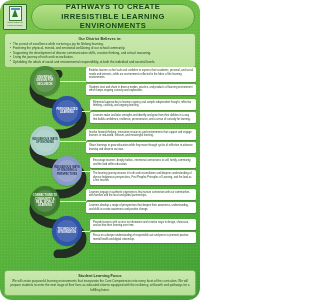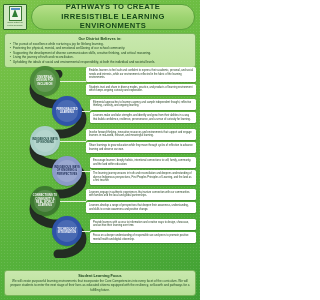--- a/index.html
+++ b/index.html
@@ -6,20 +6,21 @@
   html, body {
     width: 200px; height: 300px;
     font-family: "Liberation Sans", sans-serif;
     overflow: hidden;
   }
   #poster {
     position: relative;
     width: 200px; height: 300px;
     background: linear-gradient(150deg, #7dc44a 0%, #63b93f 45%, #4fae39 75%, #3f9e33 100%);
     overflow: hidden;
+    border-radius: 12px;
   }
   #poster::after {
     content: "";
     position: absolute; inset: 0;
     background-image: radial-gradient(rgba(255,255,255,.10) .5px, transparent .6px);
     background-size: 3px 3px;
     pointer-events: none;
   }
 
   

